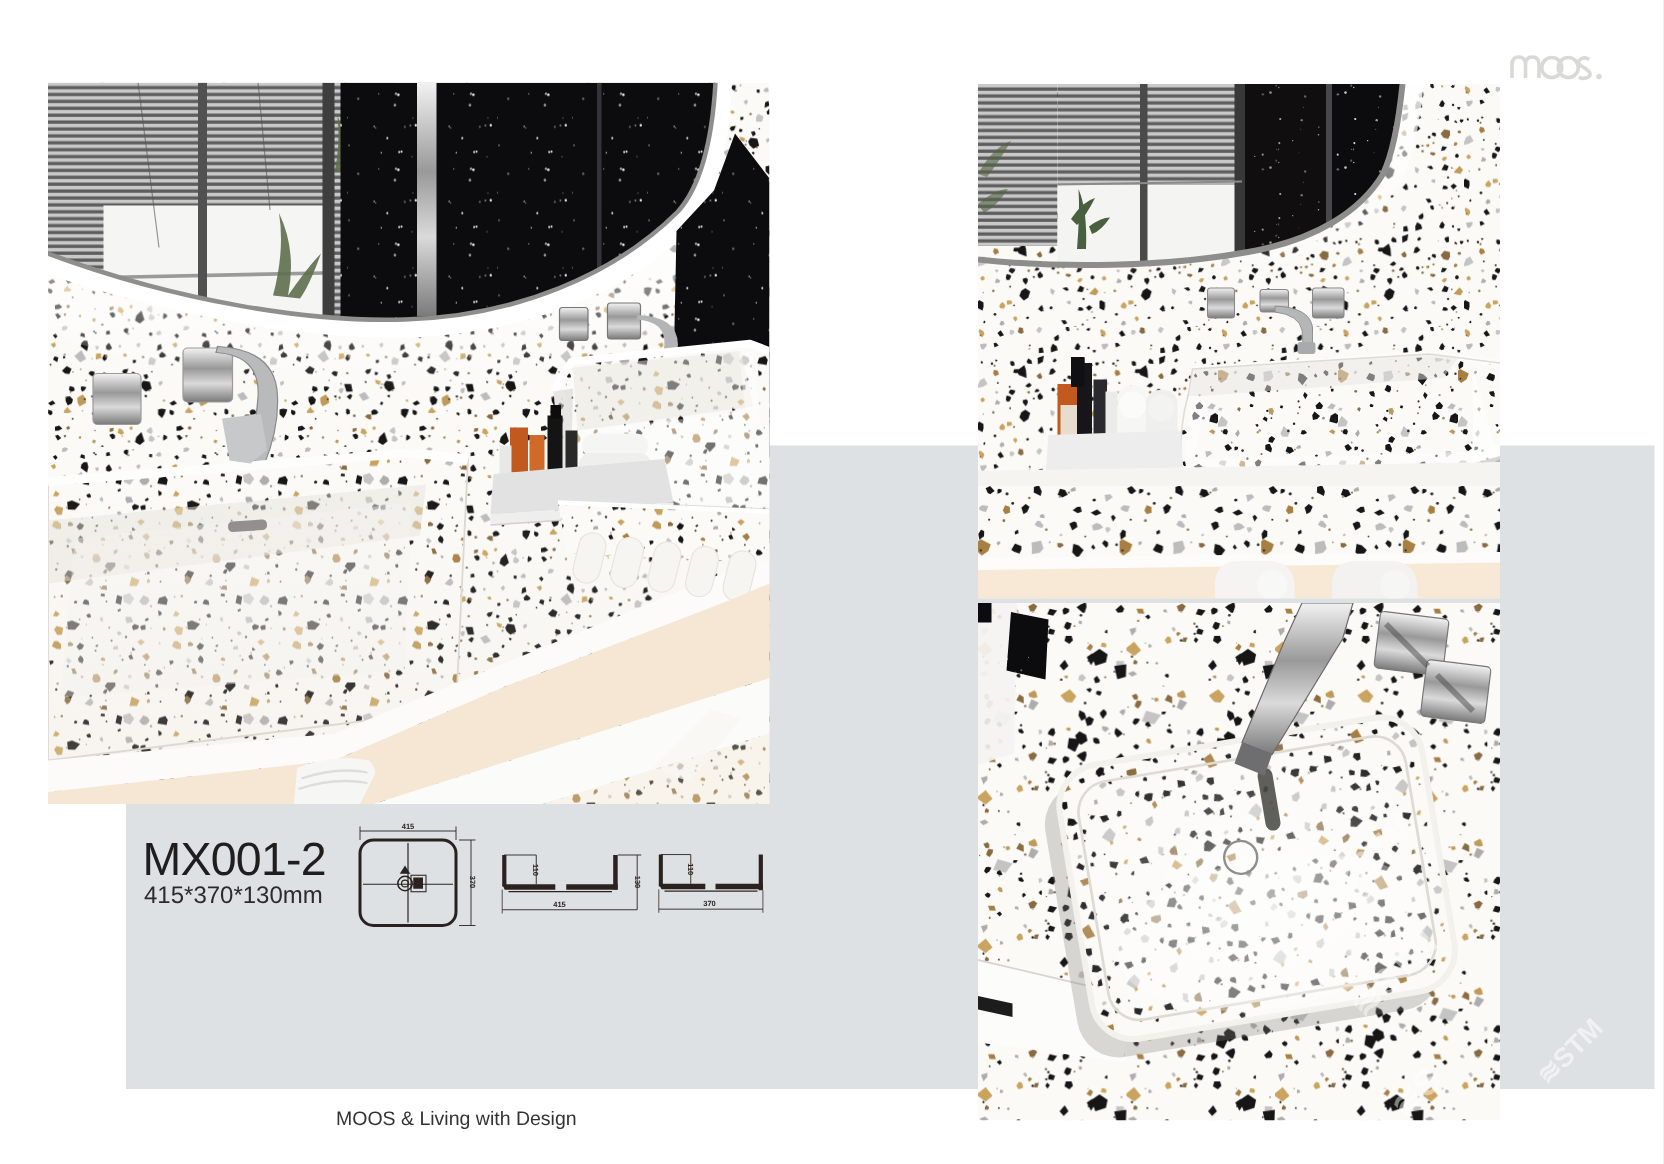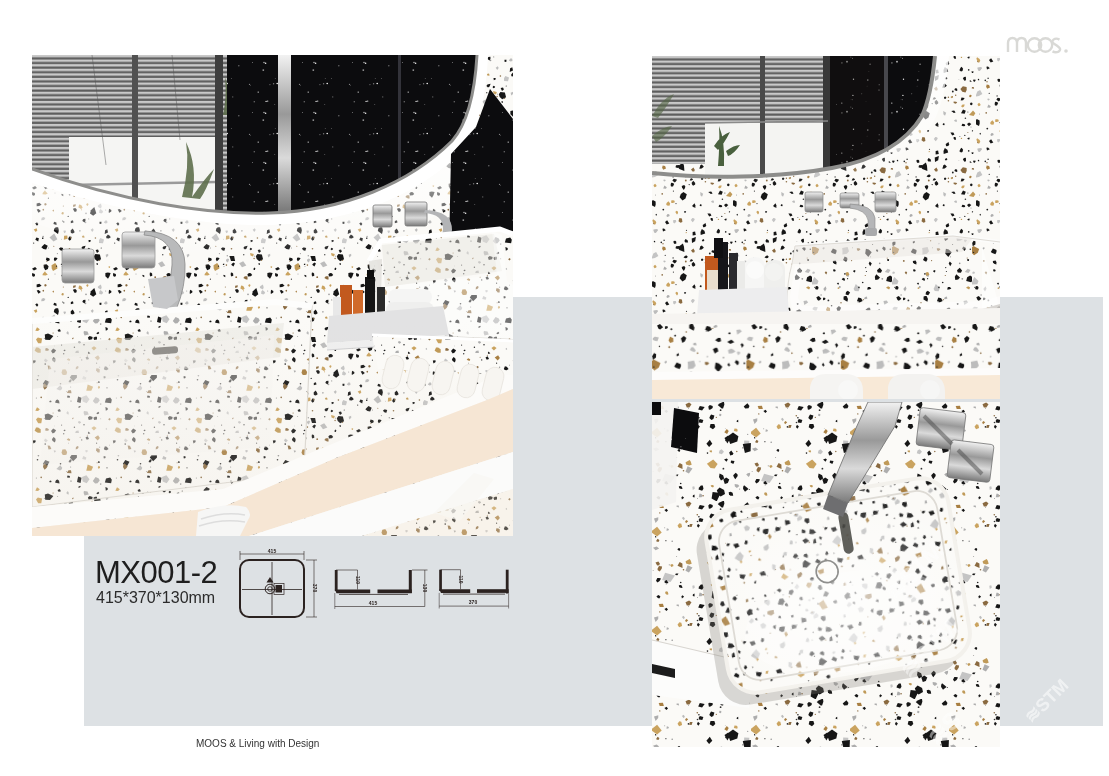--- a/index.html
+++ b/index.html
@@ -898,13 +898,13 @@
       <line x1="213" y1="54.1" x2="275" y2="54.1" stroke="#2b2220" stroke-width="0.8"></line>
       <line x1="210.5" y1="29.7" x2="230.5" y2="29.7" stroke="#2b2220" stroke-width="0.6"></line>
       <line x1="230.5" y1="29.7" x2="230.5" y2="49.2" stroke="#2b2220" stroke-width="0.6"></line>
       <text x="228.5" y="39.5" font-size="5" font-weight="bold" fill="#2b2220" text-anchor="middle" font-family="Liberation Sans" transform="rotate(90 228.5 39.5)">110</text>
       <line x1="209.2" y1="66.1" x2="278.6" y2="66.1" stroke="#2b2220" stroke-width="0.6"></line>
       <line x1="209.2" y1="52.9" x2="209.2" y2="68.5" stroke="#2b2220" stroke-width="0.5"></line>
       <line x1="278.6" y1="53.5" x2="278.6" y2="68.5" stroke="#2b2220" stroke-width="0.5"></line>
       <text x="243" y="64.1" font-size="5" font-weight="bold" fill="#2b2220" text-anchor="middle" font-family="Liberation Sans">370</text>
     </g>
   </svg>
-<div style="position:absolute;left:196px;top:738px;font-size:10px;color:#333">MOOS &amp; Living with Design</div>
+<div style="position:absolute;left:224px;top:738px;font-size:13px;color:#333">MOOS &amp; Living with Design</div>
 <div style="position:absolute;left:1020px;top:690px;font-size:18px;font-weight:bold;color:#ffffff;opacity:0.55;transform:rotate(-45deg)">≋STM</div>
 </body></html>

